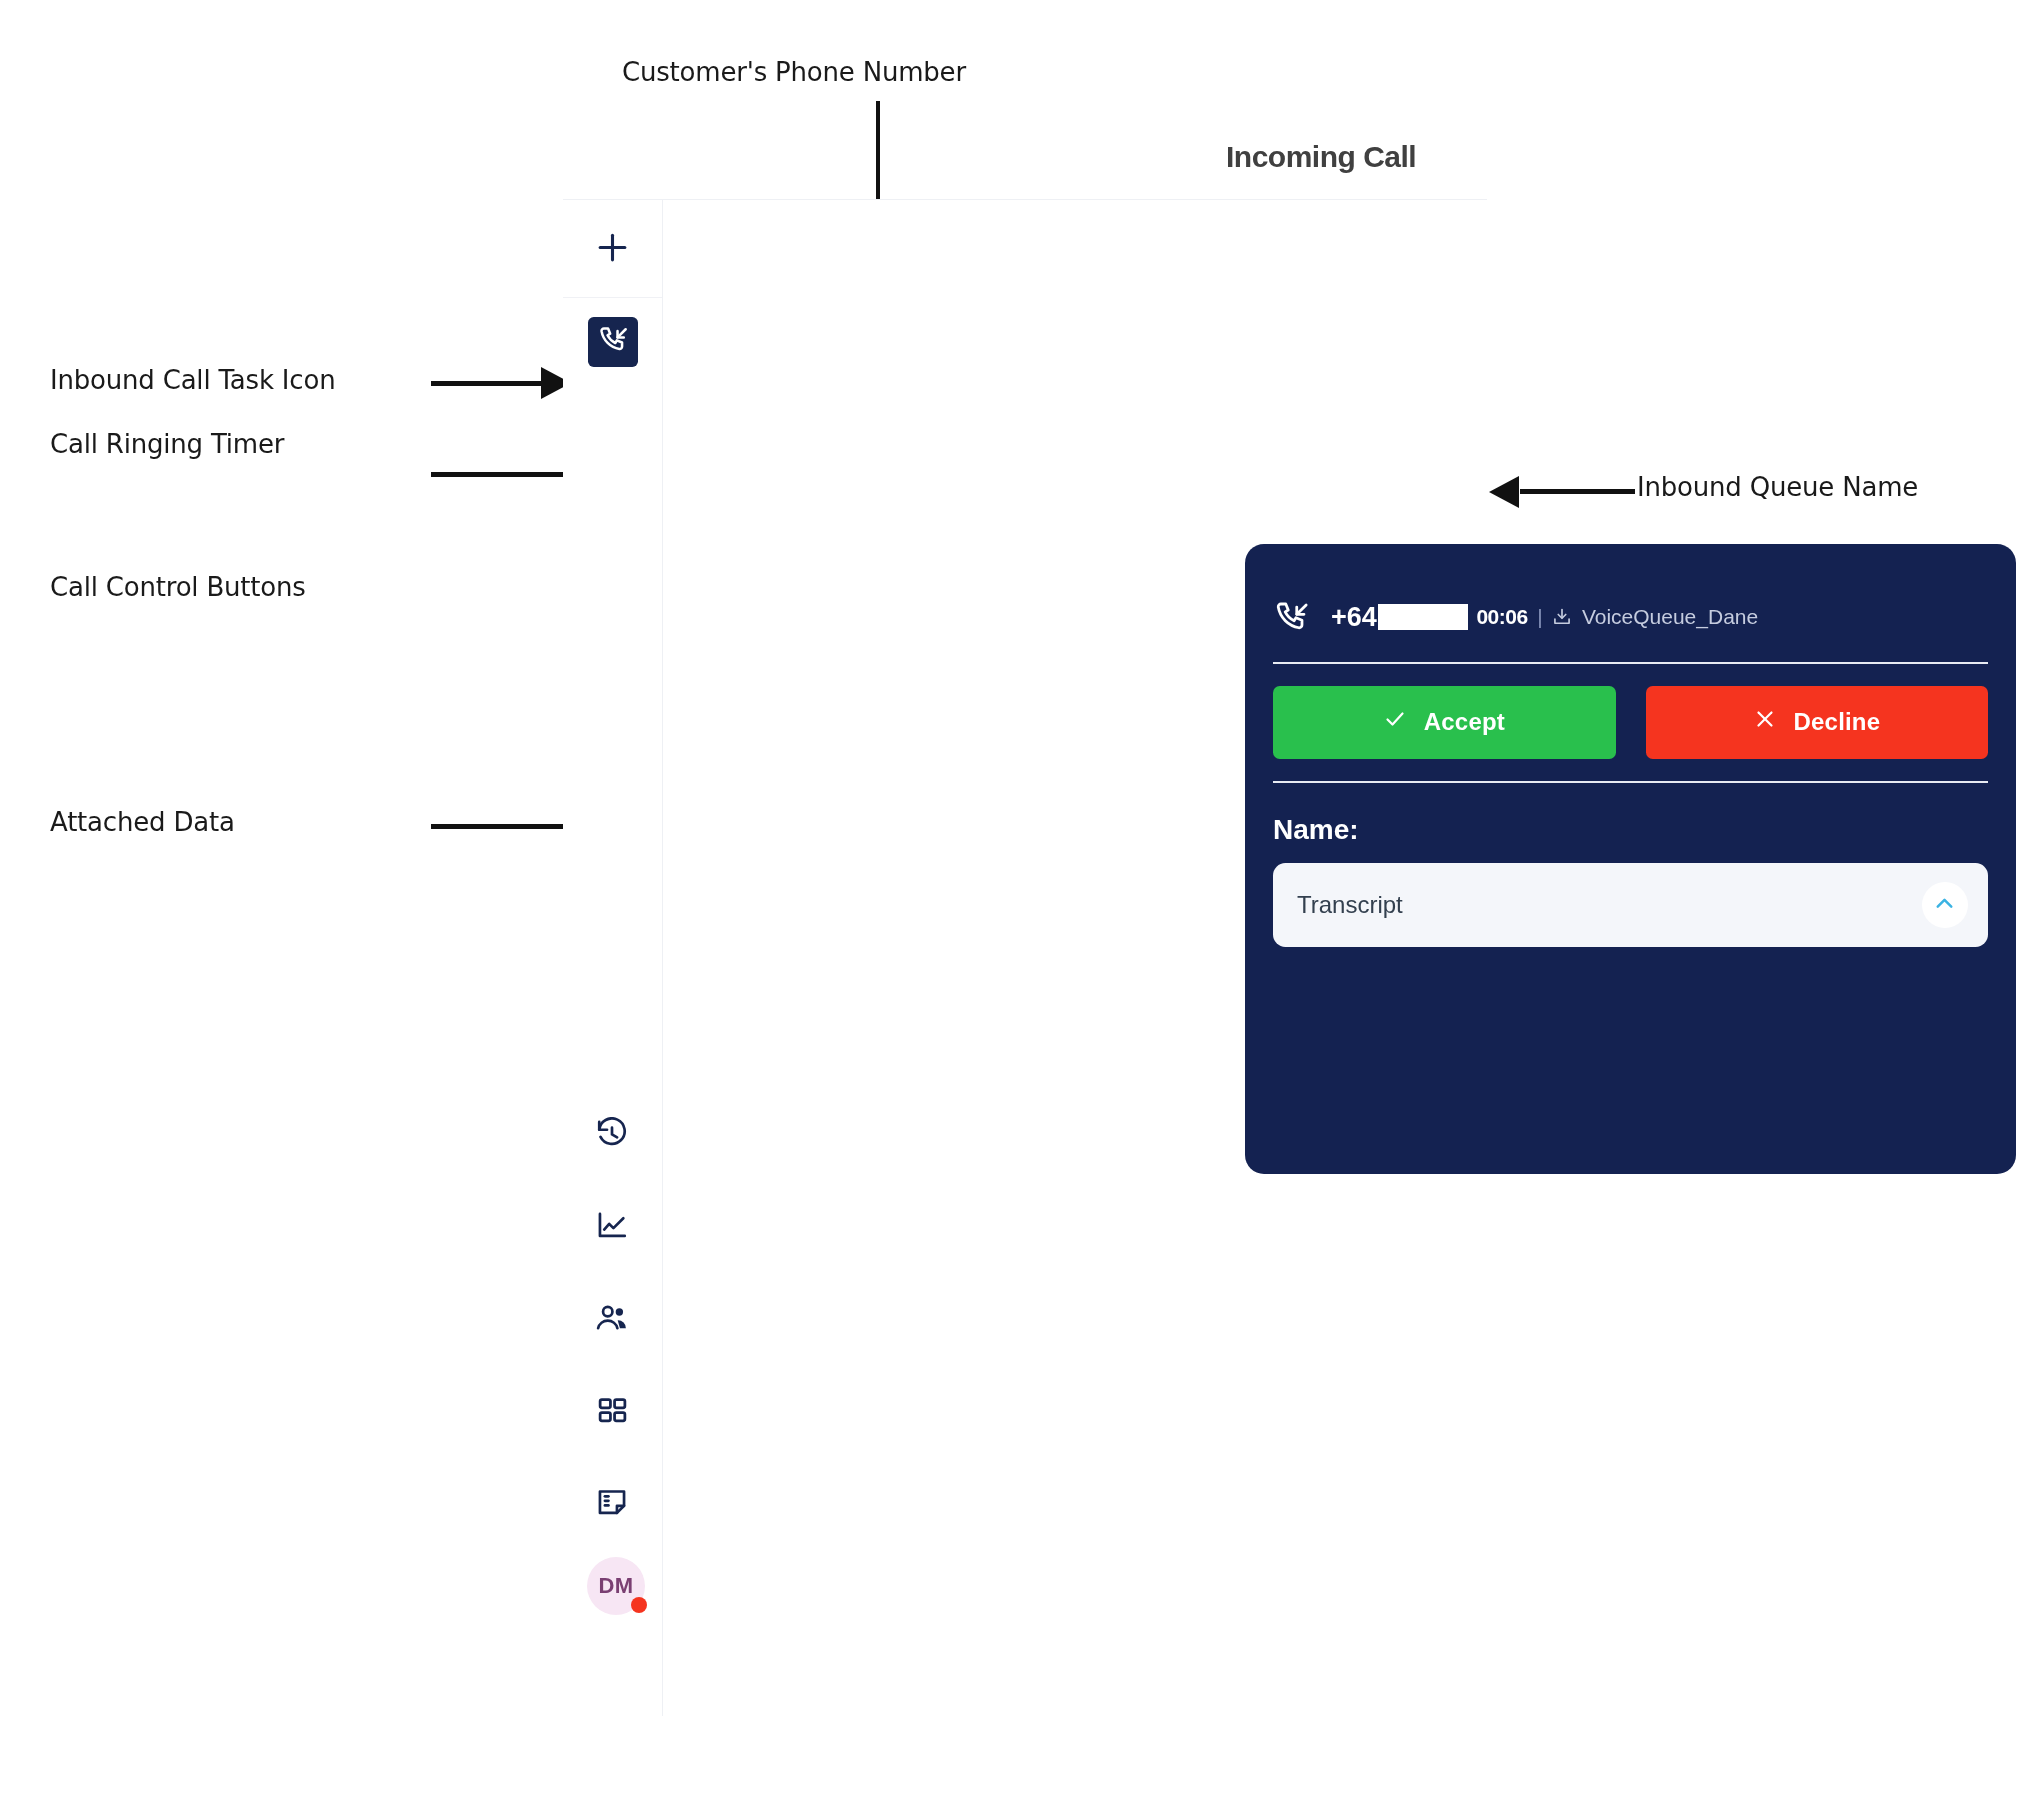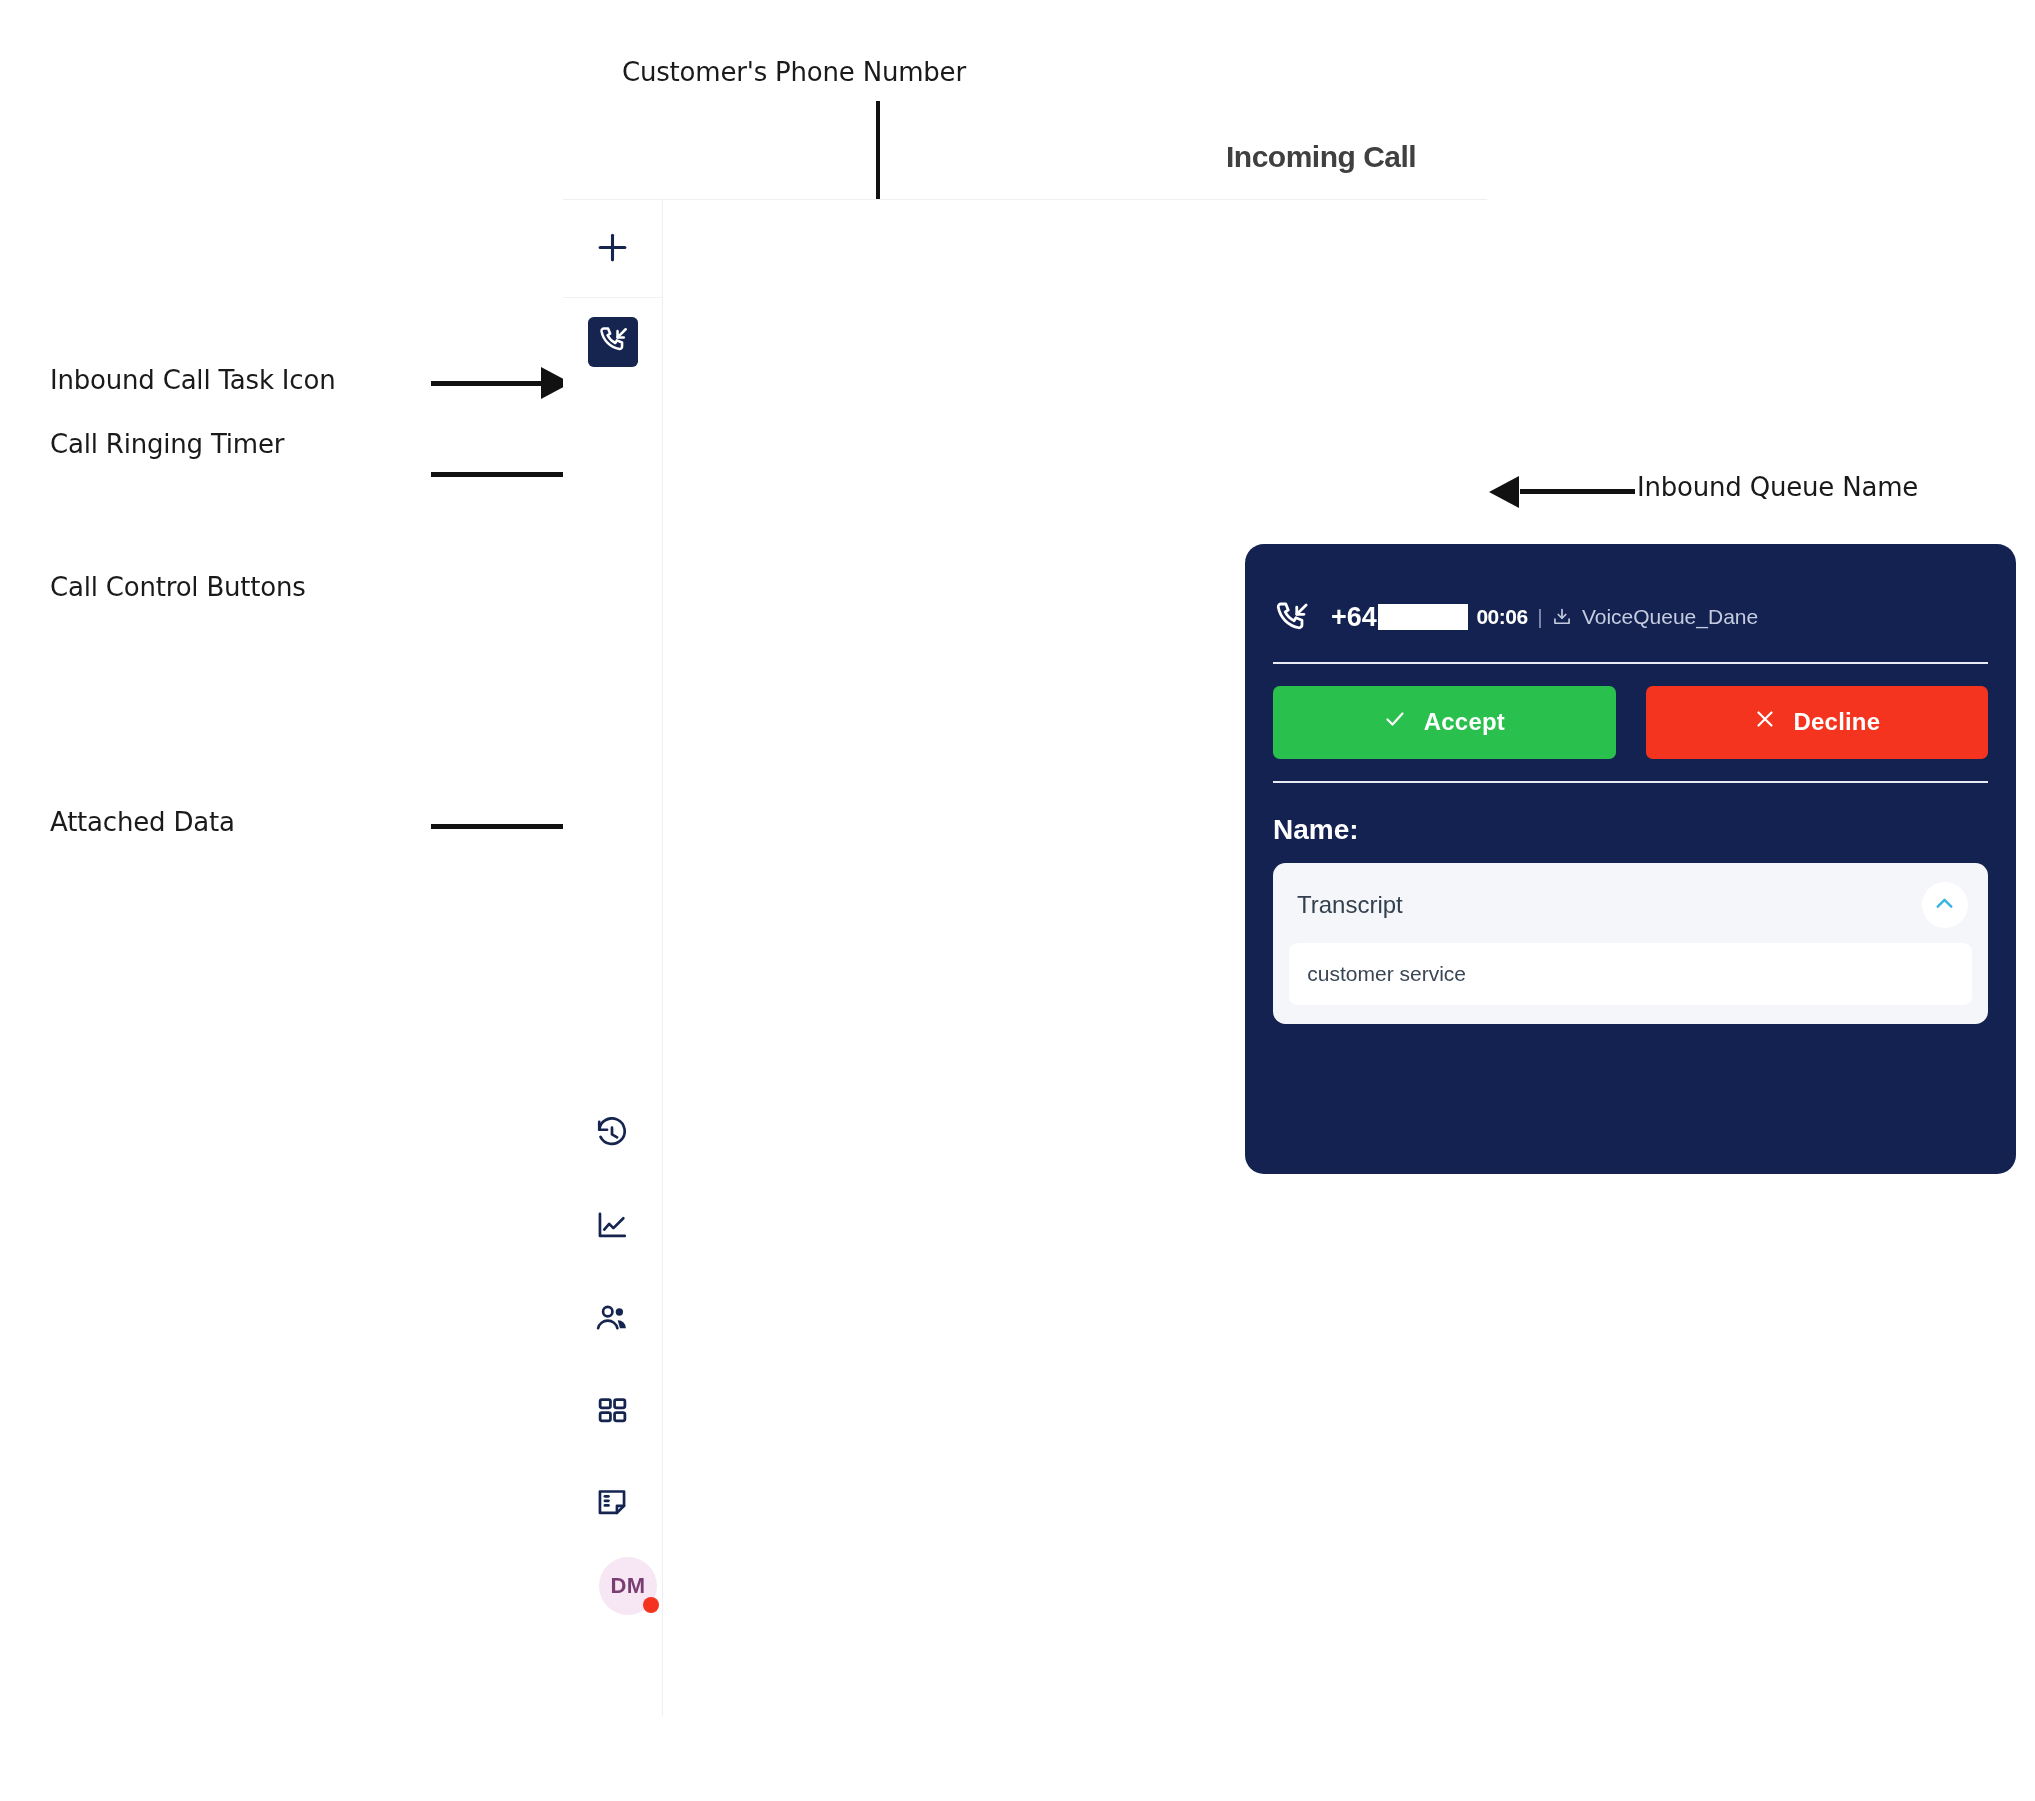--- a/index.html
+++ b/index.html
@@ -104,21 +104,21 @@
     left: 0;
     top: 910px;
     width: 98px;
     display: flex;
     flex-direction: column;
     align-items: center;
     gap: 42px;
   }
   #sb-avatar-wrap {
     position: absolute;
-    left: 16px;
+    left: 4px;
     bottom: 101px;
     width: 98px;
     display: flex;
     justify-content: center;
   }
   .avatar {
     position: relative;
     width: 58px; height: 58px;
     border-radius: 50%;
     background: #f7e6f4;
@@ -443,23 +443,20 @@
         <div id="transcript-head">
           <div id="transcript-title">Transcript</div>
           <div id="transcript-toggle">
             <span>
               <svg width="25" height="25" viewBox="0 0 24 24" fill="none" stroke="#3bb3e3" stroke-width="2.4" stroke-linecap="round" stroke-linejoin="round">
                 <polyline points="5.5 15 12 8.5 18.5 15"></polyline>
               </svg>
             </span>
           </div>
         </div>
-        <div id="transcript-body">
-          <span id="transcript-text">customer service</span>
-        </div>
       </div>
 
     </div>
 
   </div>
 
 </div>
 
 
 </body></html>

